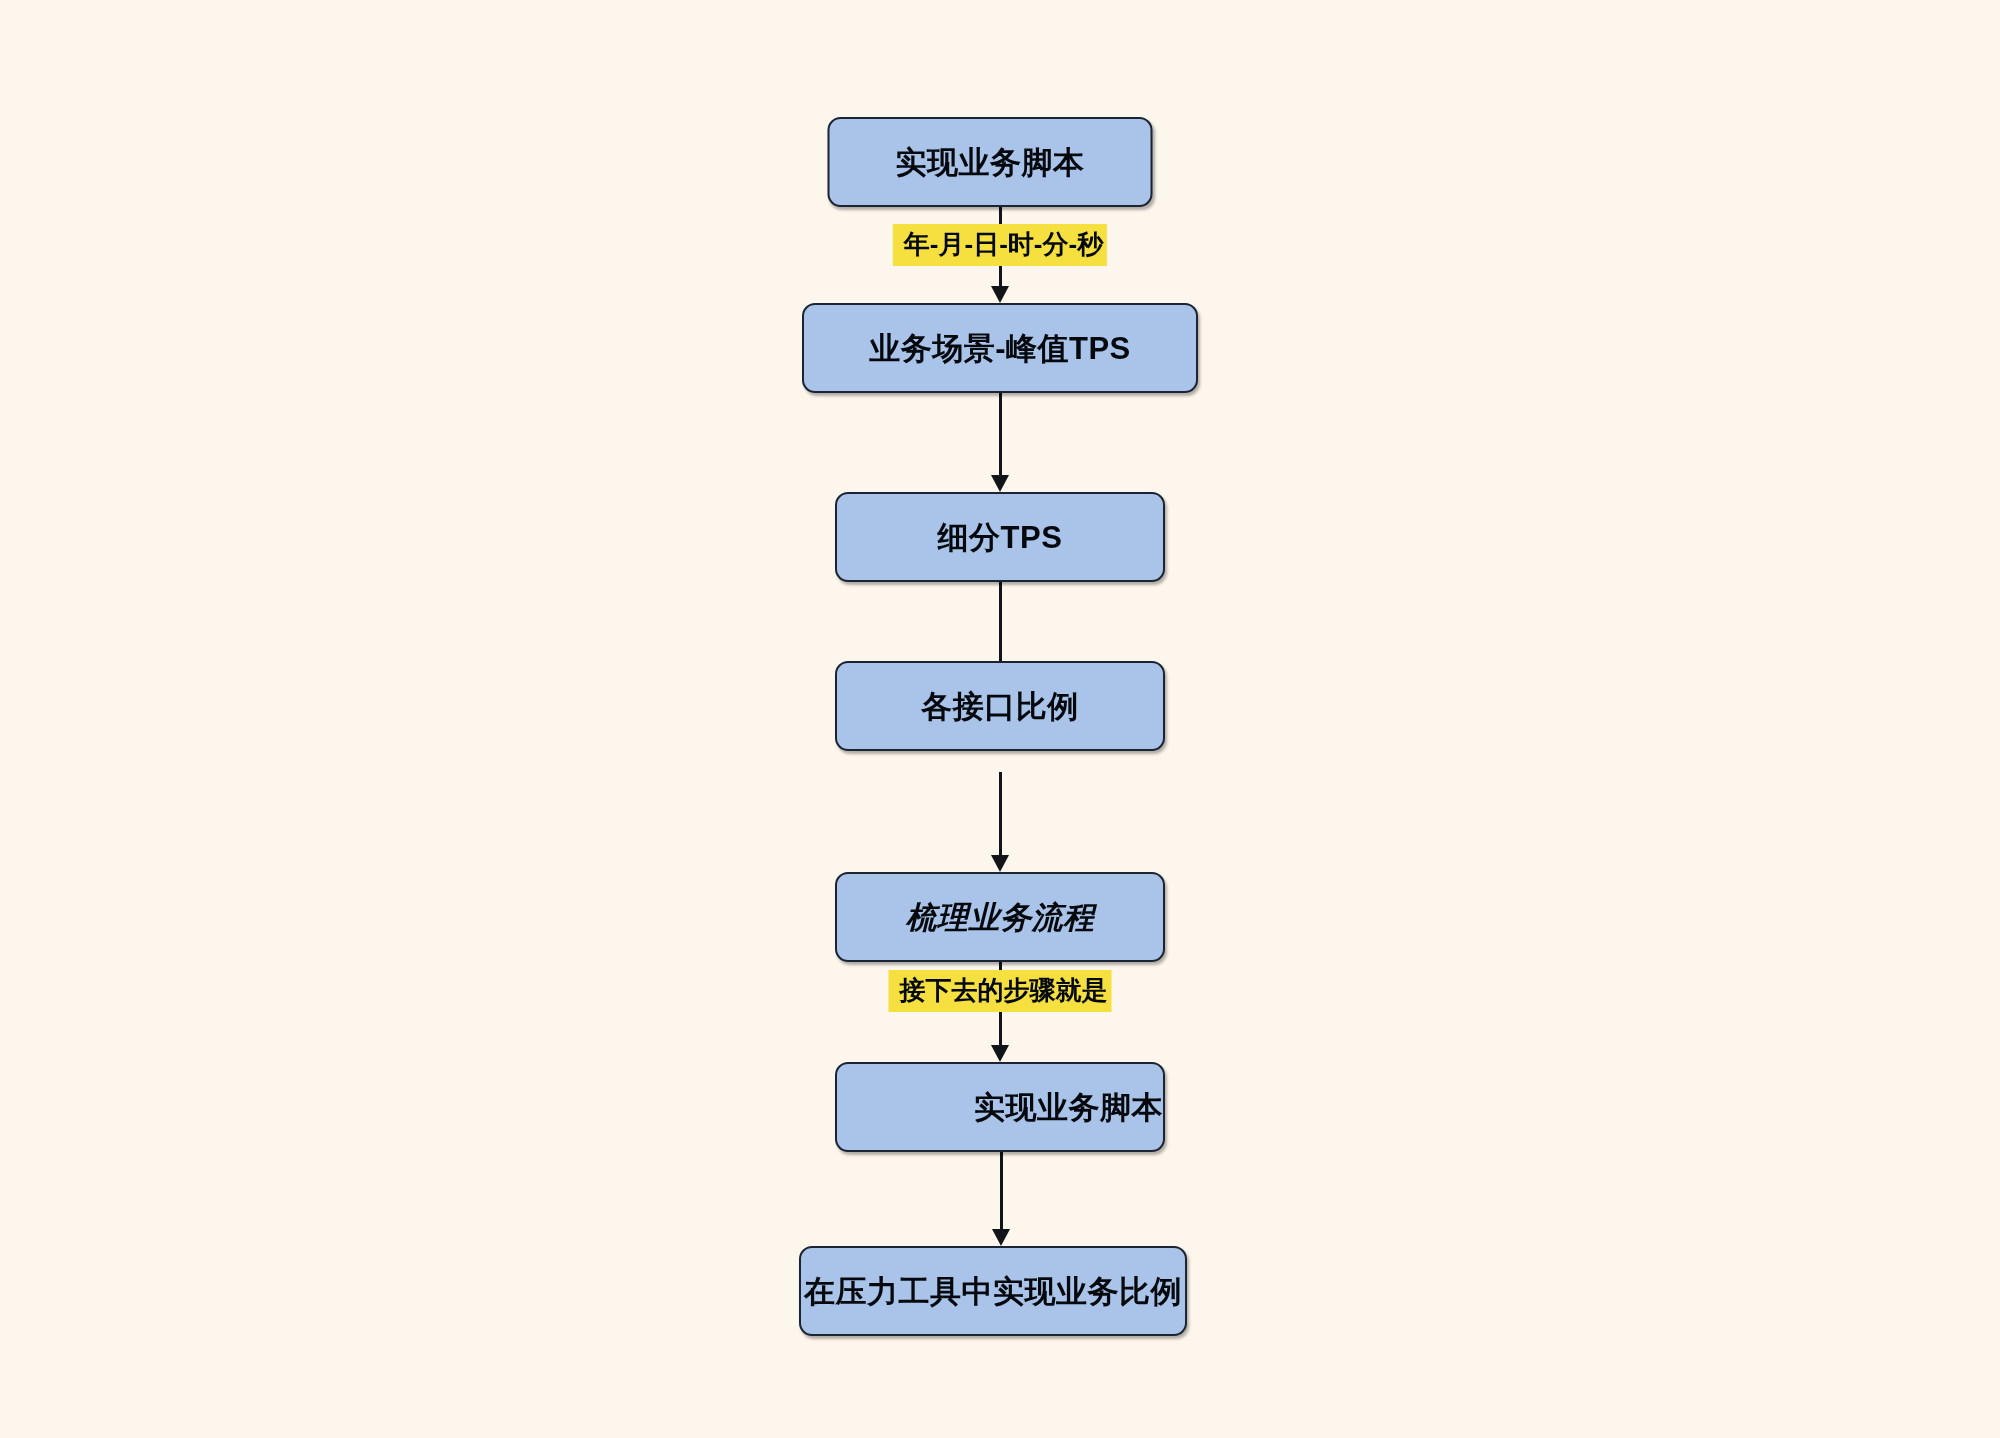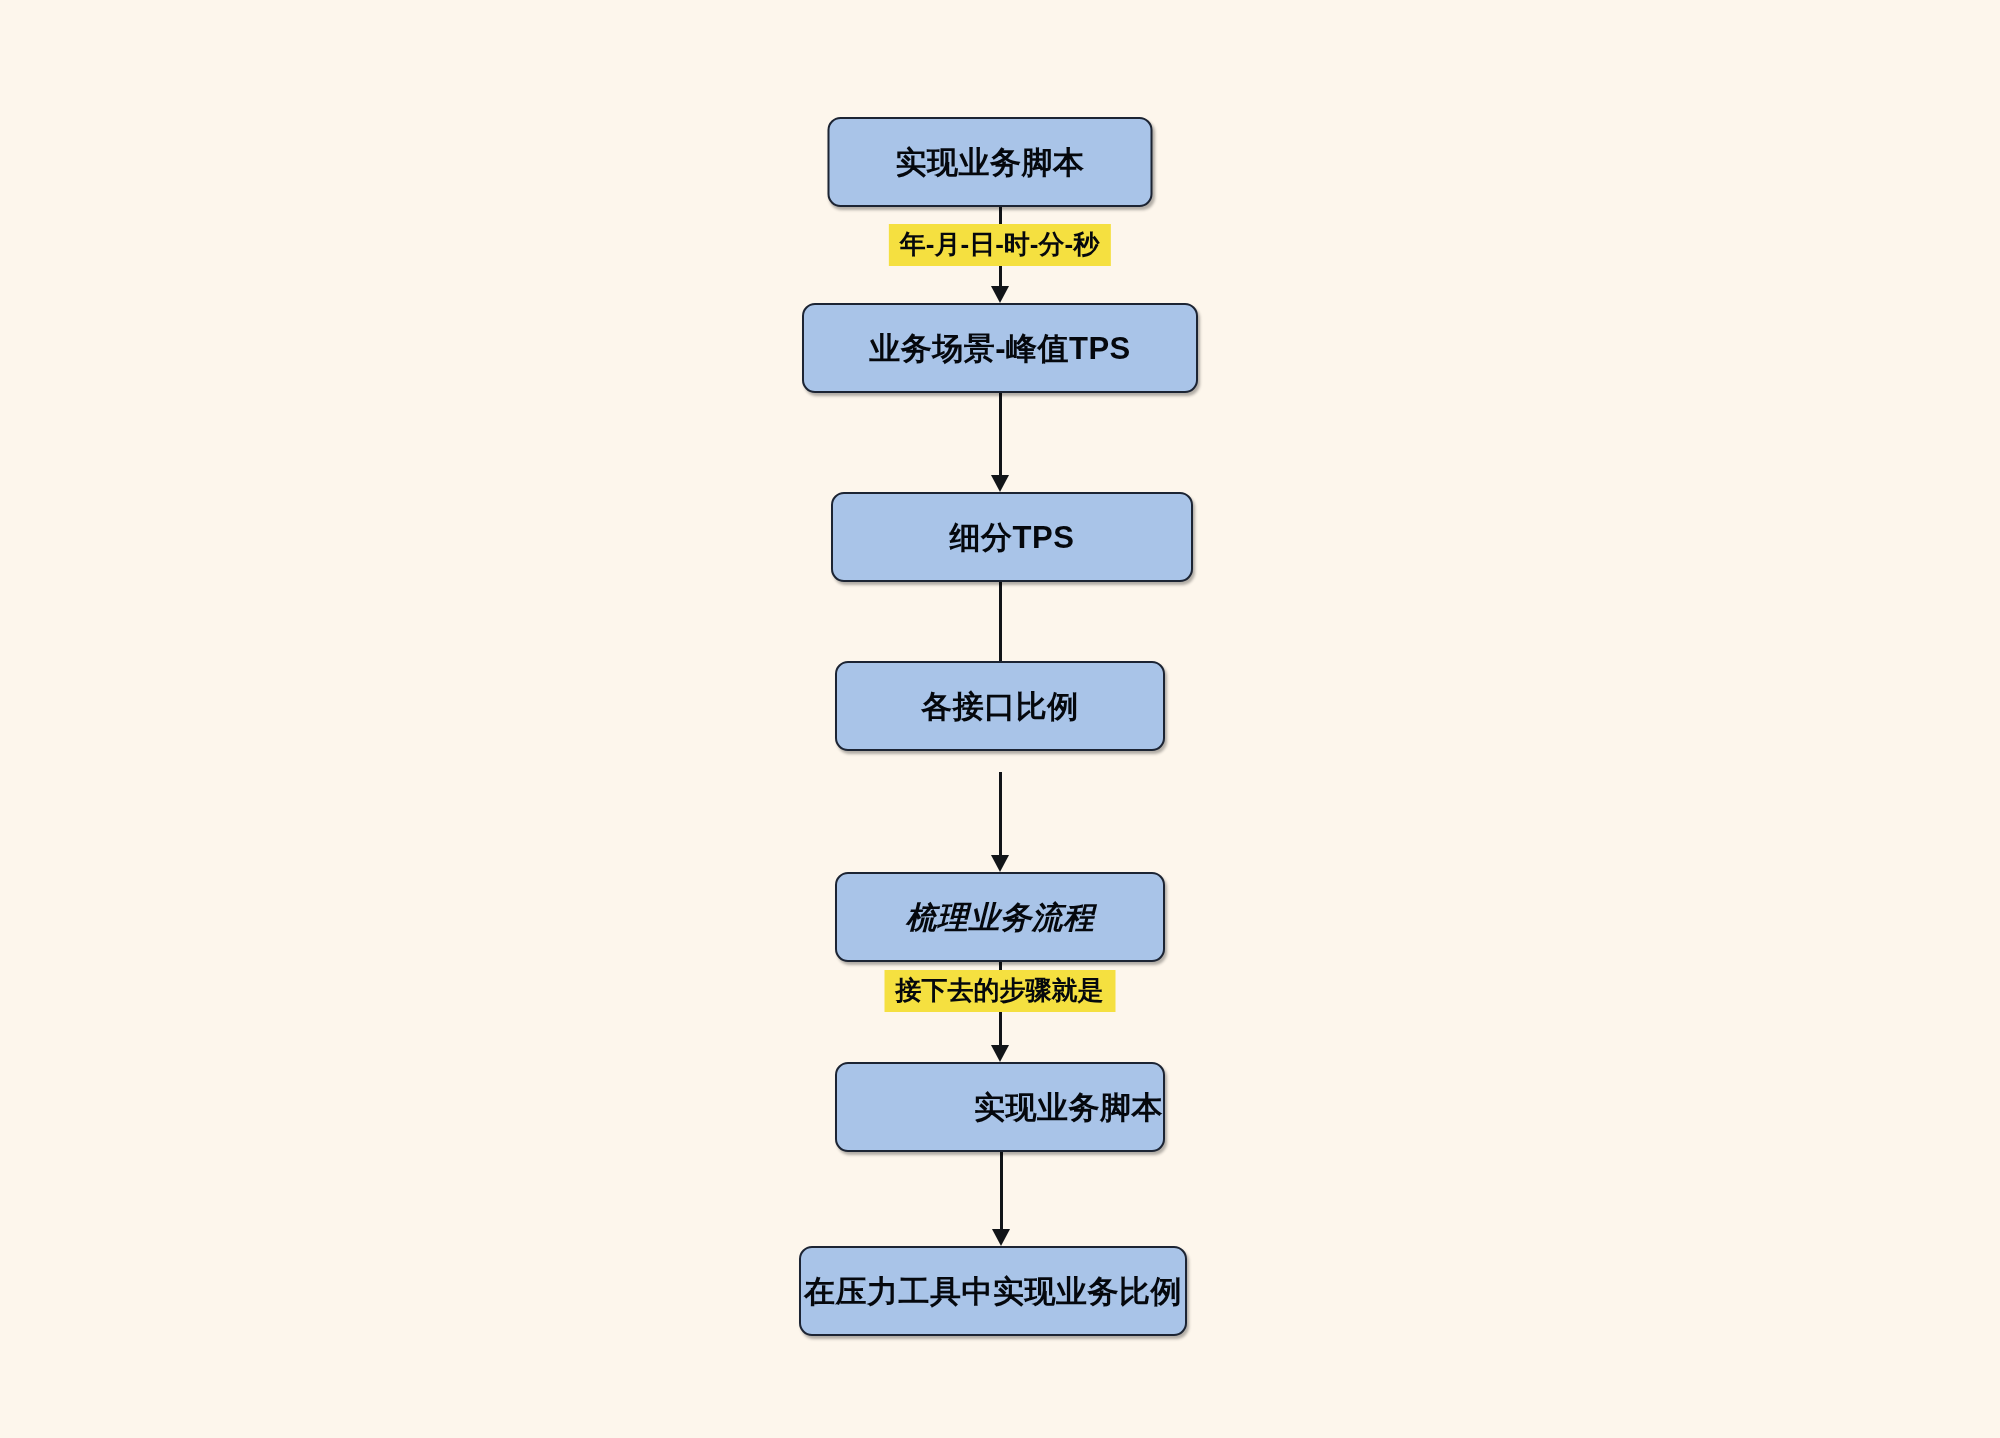--- a/index.html
+++ b/index.html
@@ -68,21 +68,21 @@
   }
   
   .edge-label {
     position: absolute;
     transform: translateX(-50%);
     background: #f5e040;
     color: #05080d;
     font-size: 26px;
     font-weight: 700;
     line-height: 1;
-    padding: 7px 12px 9px 11px;
+    padding: 7px 4px 9px 11px;
     white-space: nowrap;
     user-select: none;
   }
 </style>
 </head>
 <body>
 
 <div id="canvas">
 
 <div class="edge" style="left: 1000px; top: 207px; width: 40px; height: 96px;">
@@ -110,21 +110,21 @@
     <div class="edge" style="left: 1001px; top: 1152px; width: 40px; height: 94px;">
       <div class="stem" style="height: 79px;"></div>
       <div class="arrowhead" style="top: 77px;"></div>
     </div>
     <div class="node" style="left: 990px; top: 117px; width: 325px;">
       <span class="node-label">实现业务脚本</span>
     </div>
     <div class="node" style="left: 1000px; top: 303px; width: 396px;">
       <span class="node-label">业务场景-峰值TPS</span>
     </div>
-    <div class="node" style="left: 1000px; top: 492px; width: 362px; margin-left: 12px;">
+    <div class="node" style="left: 1000px; top: 492px; width: 330px;">
       <span class="node-label">细分TPS</span>
     </div>
     <div class="node" style="left: 1000px; top: 661px; width: 330px;">
       <span class="node-label">各接口比例</span>
     </div>
     <div class="node" style="left: 1000px; top: 872px; width: 330px; font-style: italic;">
       <span class="node-label">梳理业务流程</span>
     </div>
     <div class="node" style="left: 1000px; top: 1062px; width: 330px; justify-content: flex-end;">
       <span class="node-label">实现业务脚本</span>

